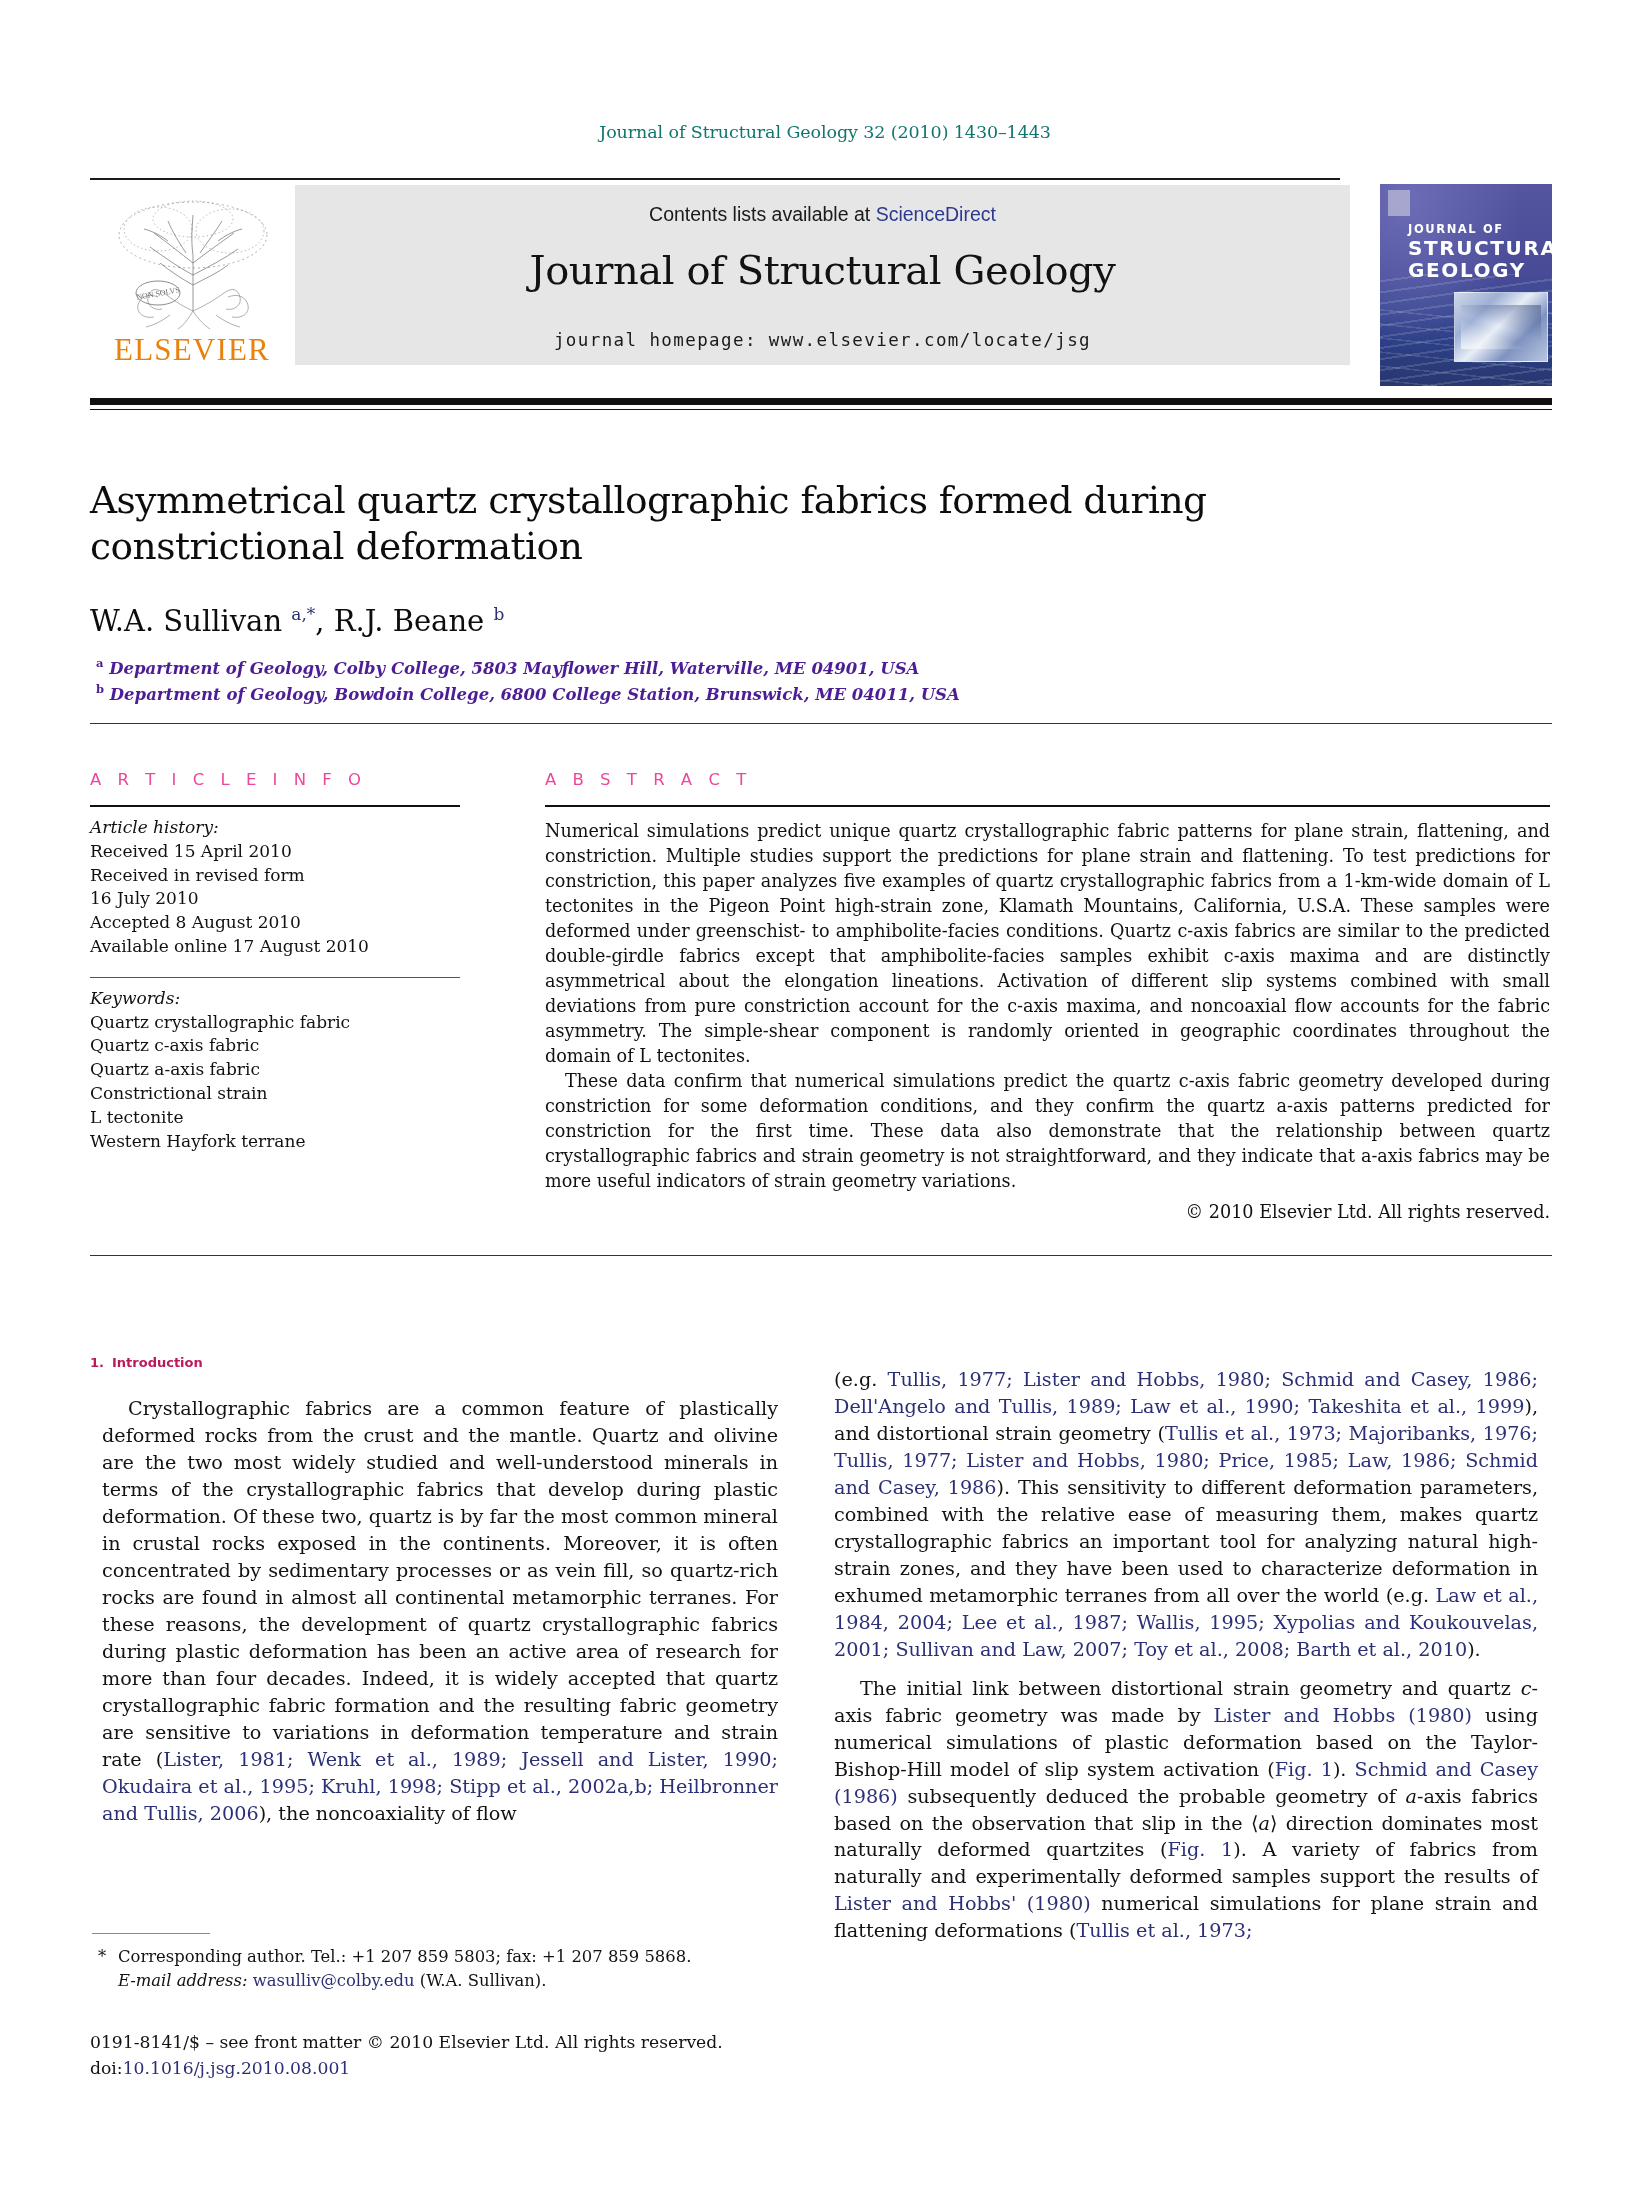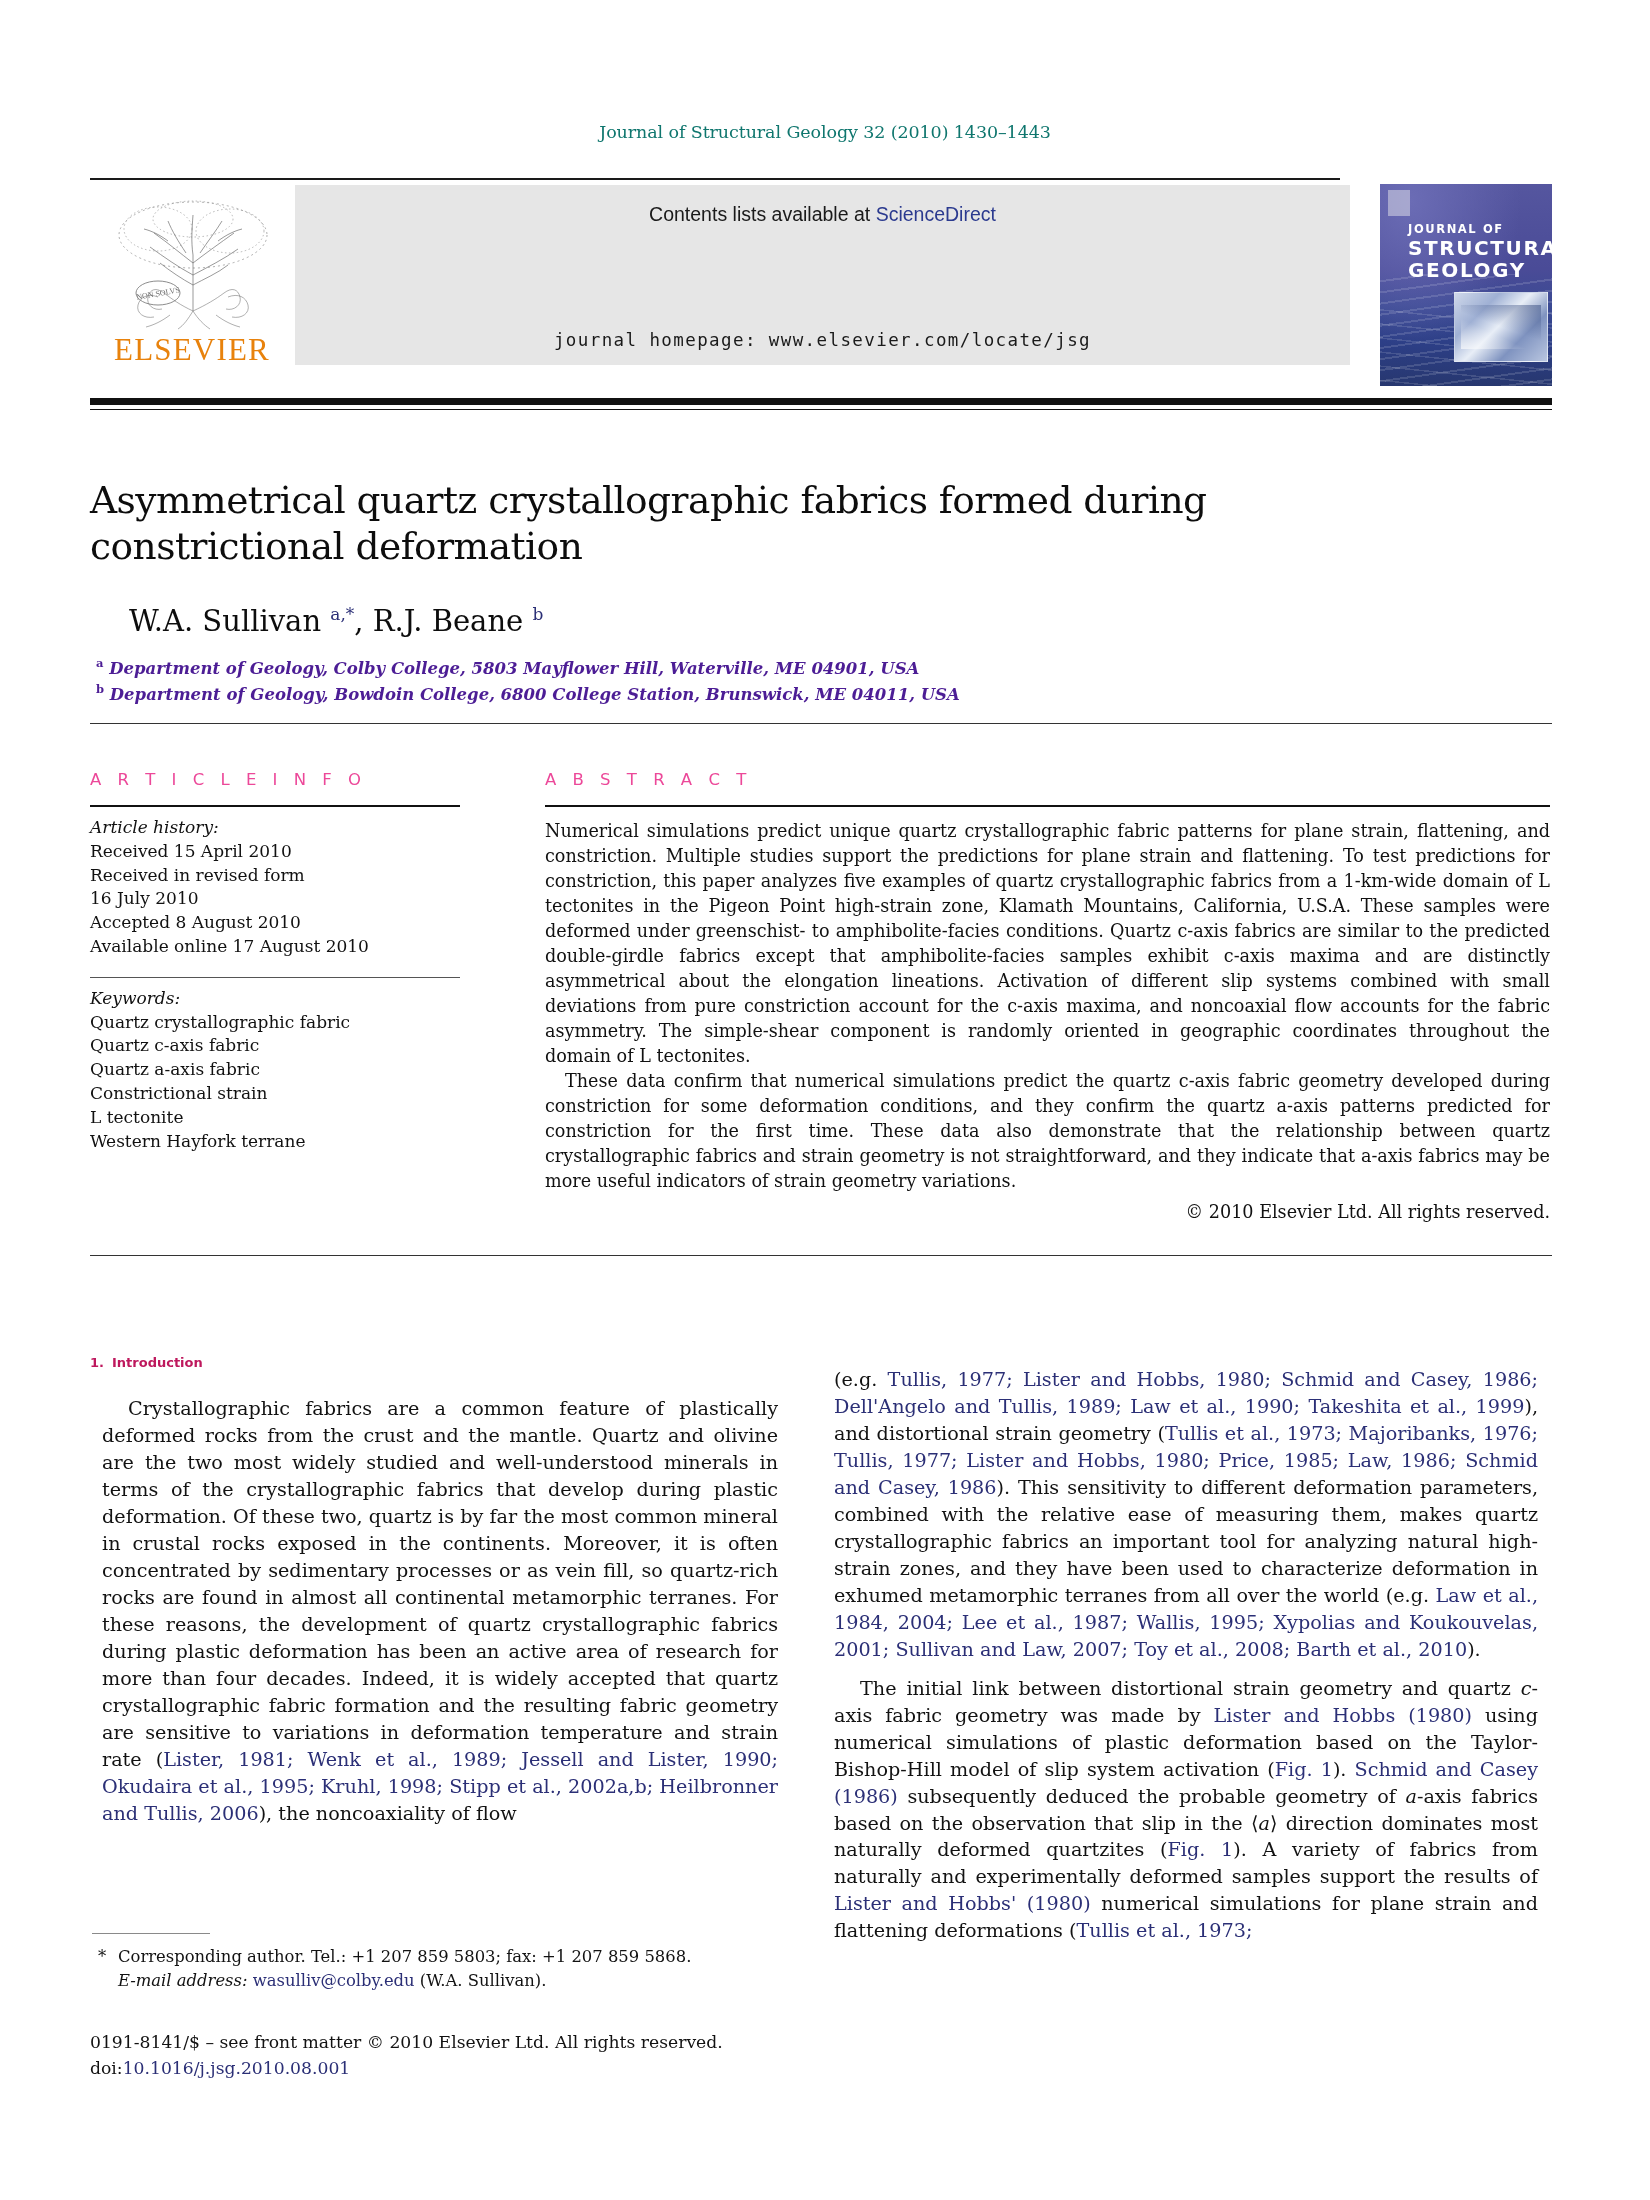--- a/index.html
+++ b/index.html
@@ -204,21 +204,20 @@
     color: #0d0d0d;
     letter-spacing: -0.5px;
   }
   .authors {
     position: absolute;
     left: 90px; top: 604px;
     width: 1300px;
     font-family: "DejaVu Serif", serif;
     font-size: 29px;
     color: #0d0d0d;
-    margin-left: 39px;
   }
   .authors sup {
     font-size: 17px;
     color: #2b2f76;
     vertical-align: super;
   }
   .affil {
     position: absolute;
     left: 96px; top: 655px;
     width: 1300px;
@@ -432,20 +431,21 @@
         <g>
           <ellipse cx="60" cy="100" rx="22" ry="12" fill="none" stroke="#6e6e6e" stroke-width="0.8"></ellipse>
           <text x="60" y="103" text-anchor="middle" font-family="Liberation Serif, serif" font-size="8" fill="#6e6e6e" transform="rotate(-10 60 100)">NON SOLVS</text>
         </g>
       </svg>
       <div class="logo-word">ELSEVIER</div>
     </div>
 
     <div class="masthead-band">
       <div class="contents-line"><span>Contents lists available at </span><span class="sd">ScienceDirect</span></div>
+      <div class="journal-title-big">Journal of Structural Geology</div>
       <div class="homepage-line">journal homepage: www.elsevier.com/locate/jsg</div>
     </div>
 
     <div class="cover">
       <div class="cover-grad"></div>
       <div class="cover-waves"></div>
       <div class="cover-waves2"></div>
       <div class="cover-elsevier-mark"></div>
       <div class="cover-t1">JOURNAL OF</div>
       <div class="cover-t2">STRUCTURAL</div>

